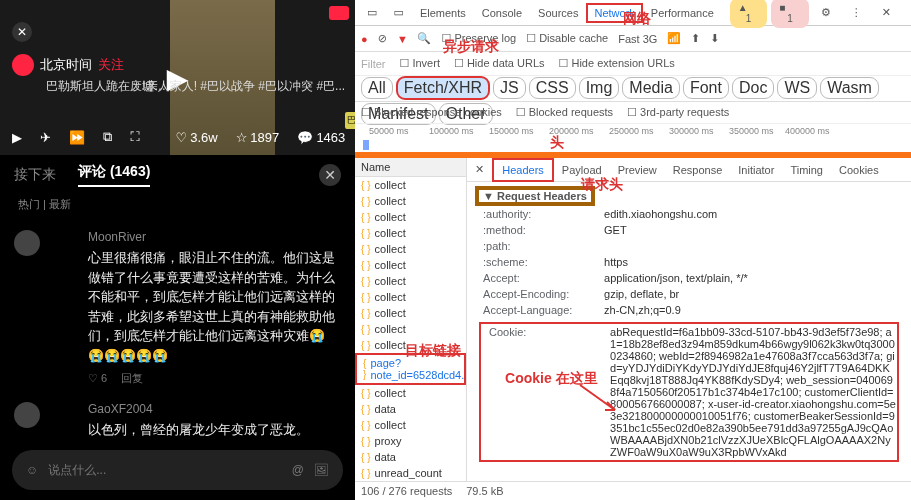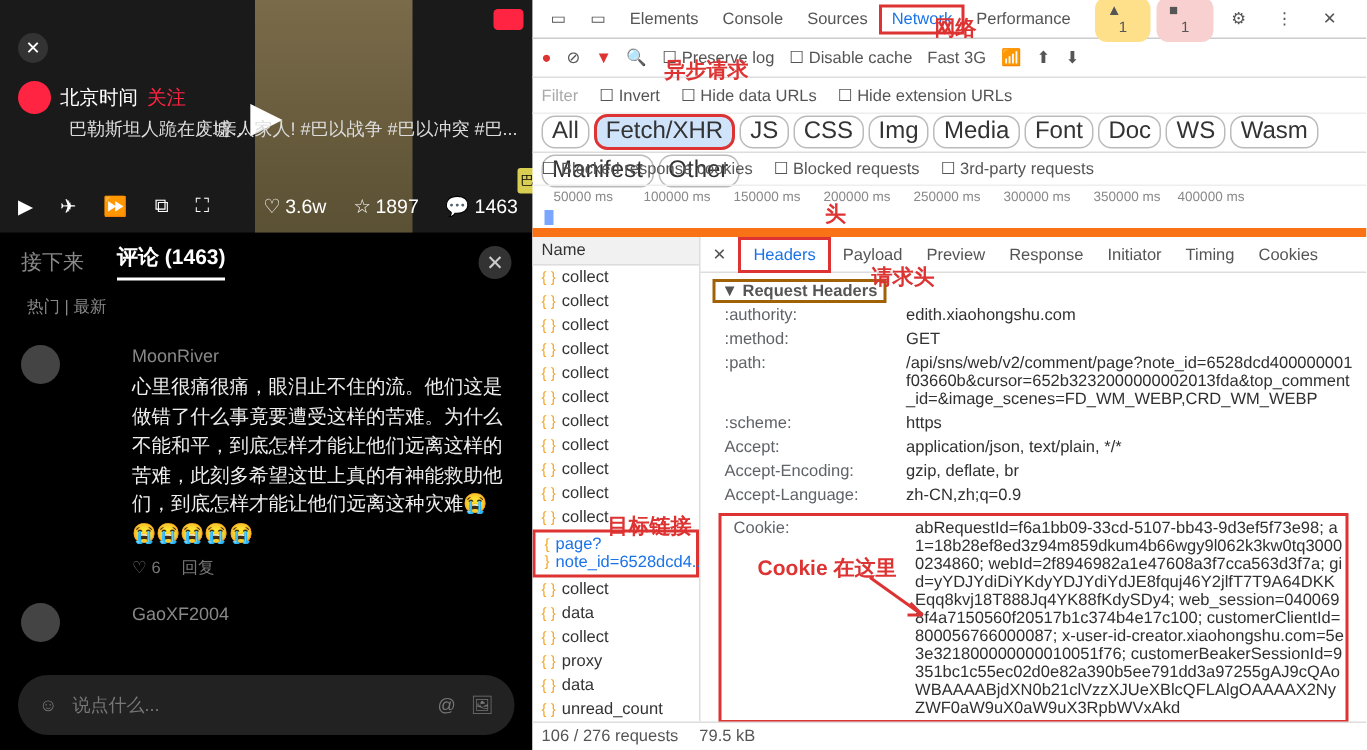--- a/index.html
+++ b/index.html
@@ -123,20 +123,21 @@
           <div class="cmeta">
             <span>♡ <span>6</span></span>
             <span>回复</span>
           </div>
         </div>
       </div>
       <div class="comment">
         <div class="cavatar"></div>
         <div class="cbody">
           <div class="cname">GaoXF2004</div>
+          <div class="ctext">以色列，曾经的屠龙少年变成了恶龙。</div>
 
         </div>
       </div>
     </div>
     <div class="input-bar">
       <span>☺</span>
       <span>说点什么...</span>
       <span class="sp"></span>
       <span>@</span>
       <span>🖼</span>
@@ -291,33 +292,32 @@
           <span>✕</span>
           <span class="dsel">Headers</span>
           <span>Payload</span>
           <span>Preview</span>
           <span>Response</span>
           <span>Initiator</span>
           <span>Timing</span>
           <span>Cookies</span>
         </div>
         <div class="section">
-          <div class="sh" style="border:2px solid #a16207; display:inline-block; padding:0 4px">▼ Request Headers</div>
+          <div class="sh" style="border:4px solid #a16207; display:inline-block; padding:0 4px">▼ Request Headers</div>
           <div id="hdrs">
               <div class="kv">
                 <span class="k">:authority:</span>
                 <span class="v">edith.xiaohongshu.com</span>
               </div>
               <div class="kv">
                 <span class="k">:method:</span>
                 <span class="v">GET</span>
               </div>
               <div class="kv">
                 <span class="k">:path:</span>
-                <span class="v">/api/sns/web/v2/comment/page?note_id=6528dcd400000001f03660b&amp;cursor=652b3232000000002013fda&amp;top_comment_id=&amp;image_scenes=FD_WM_WEBP,CRD_WM_WEBP</span>
               </div>
               <div class="kv">
                 <span class="k">:scheme:</span>
                 <span class="v">https</span>
               </div>
               <div class="kv">
                 <span class="k">Accept:</span>
                 <span class="v">application/json, text/plain, */*</span>
               </div>
               <div class="kv">

